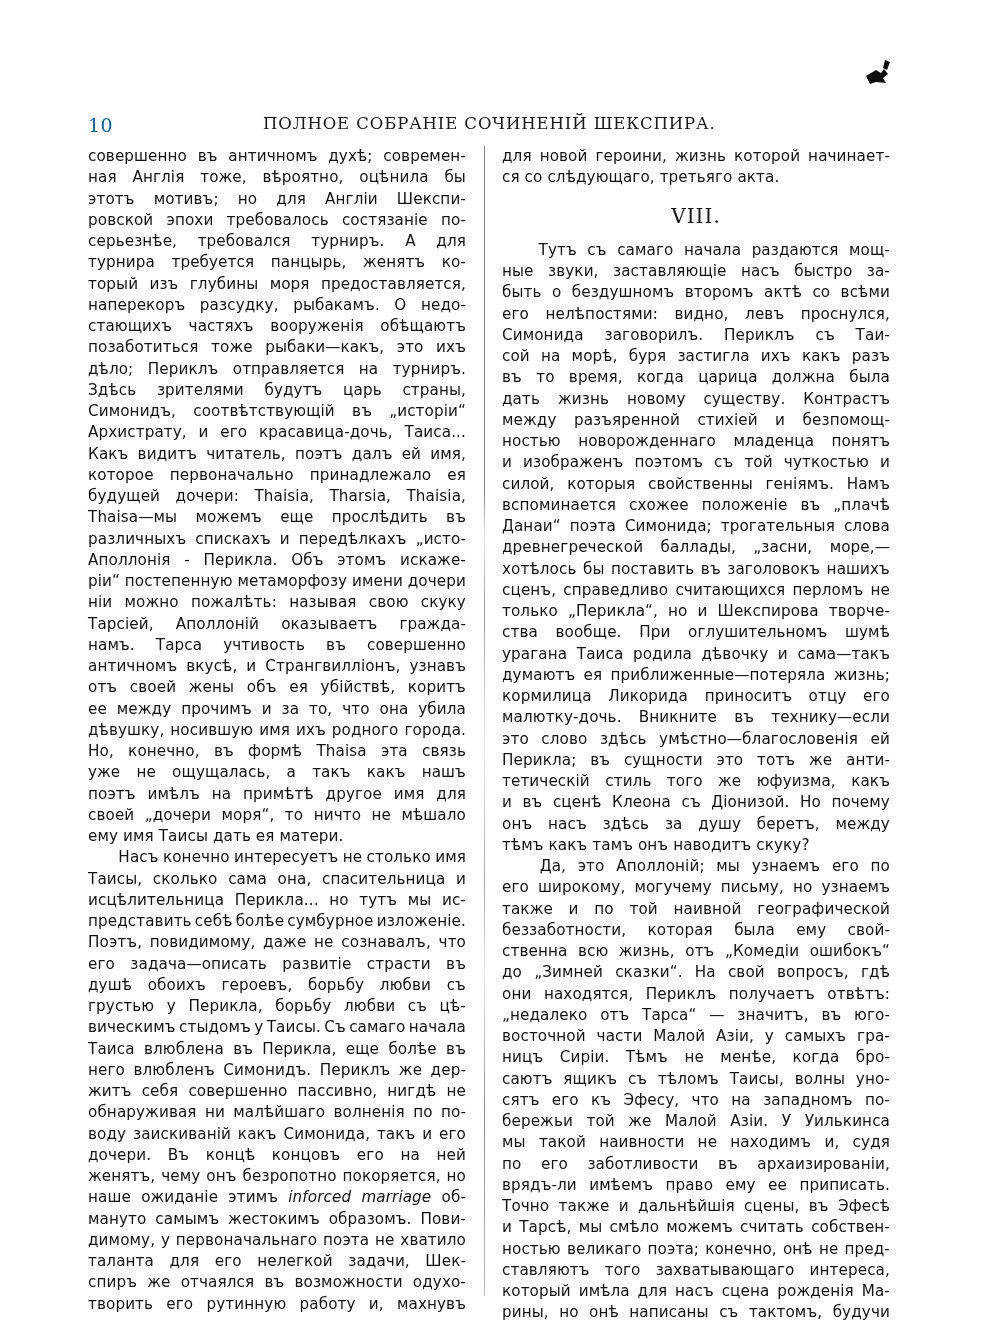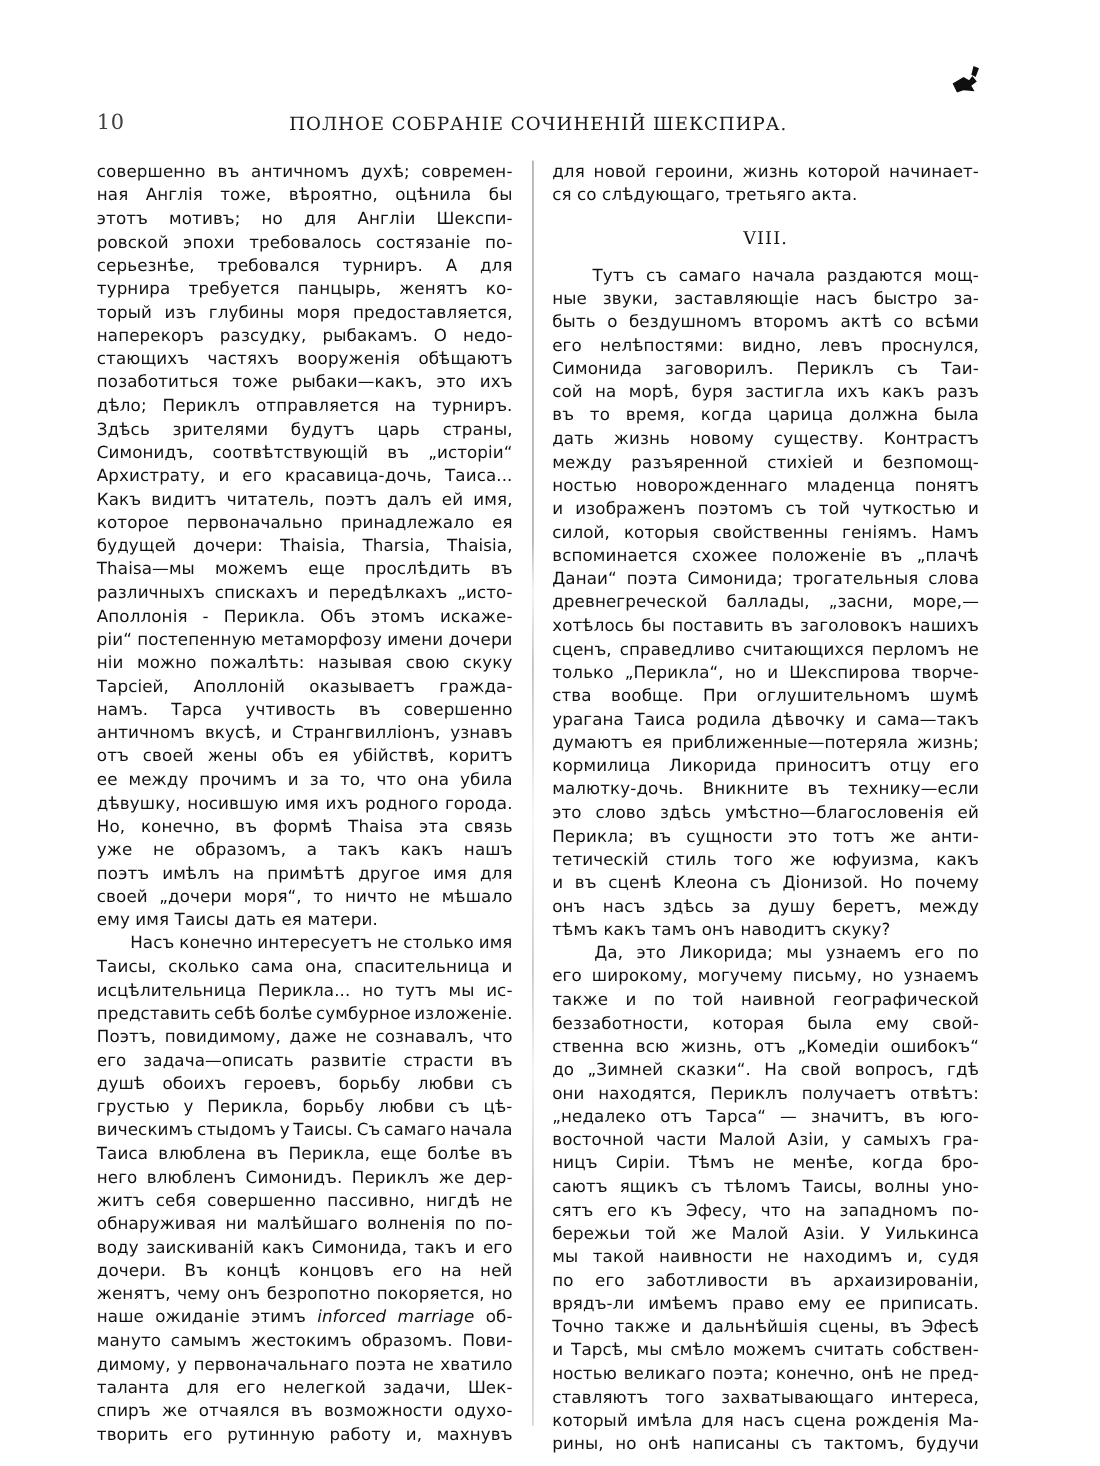--- a/index.html
+++ b/index.html
@@ -28,30 +28,30 @@
   .running-head {
     position: absolute;
     top: 100px;
     left: 88px;
     width: 824px;
     height: 26px;
   }
   .folio {
     position: absolute;
     left: 0;
-    top: 0;
+    top: 14px;
     font-family: "DejaVu Serif", serif;
     font-size: 19px;
     letter-spacing: 0.5px;
-    color: #404040;
+    color: #0369a1;
   }
   .head-title {
     position: absolute;
     left: 175px;
-    top: 3px;
+    top: 14px;
     font-family: "DejaVu Serif", serif;
     font-size: 16.5px;
     letter-spacing: 0.9px;
     color: #1a1a1a;
     white-space: nowrap;
   }
 
   
   .ink-blot {
     position: absolute;
@@ -104,21 +104,21 @@
     display: flex;
     justify-content: space-between;
     white-space: pre;
   }
   .line.just > span { white-space: pre; }
 
   .section-head {
     display: block;
     text-align: center;
     font-family: "DejaVu Serif", serif;
-    font-size: 16px;
+    font-size: 20px;
     letter-spacing: 1px;
     line-height: 21.25px;
     margin-top: 17px;
     margin-bottom: 13px;
   }
 
   .ital { font-style: italic; }
 </style>
 </head>
 <body>
@@ -160,21 +160,21 @@
       <span class="line just"><span>Аполлонія</span><span>-</span><span>Перикла.</span><span>Объ</span><span>этомъ</span><span>искаже-</span></span>
       <span class="line just"><span>ріи“</span><span>постепенную</span><span>метаморфозу</span><span>имени</span><span>дочери</span></span>
       <span class="line just"><span>ніи</span><span>можно</span><span>пожалѣть:</span><span>называя</span><span>свою</span><span>скуку</span></span>
       <span class="line just"><span>Тарсіей,</span><span>Аполлоній</span><span>оказываетъ</span><span>гражда-</span></span>
       <span class="line just"><span>намъ.</span><span>Тарса</span><span>учтивость</span><span>въ</span><span>совершенно</span></span>
       <span class="line just"><span>античномъ</span><span>вкусѣ,</span><span>и</span><span>Странгвилліонъ,</span><span>узнавъ</span></span>
       <span class="line just"><span>отъ</span><span>своей</span><span>жены</span><span>объ</span><span>ея</span><span>убійствѣ,</span><span>коритъ</span></span>
       <span class="line just"><span>ее</span><span>между</span><span>прочимъ</span><span>и</span><span>за</span><span>то,</span><span>что</span><span>она</span><span>убила</span></span>
       <span class="line just"><span>дѣвушку,</span><span>носившую</span><span>имя</span><span>ихъ</span><span>родного</span><span>города.</span></span>
       <span class="line just"><span>Но,</span><span>конечно,</span><span>въ</span><span>формѣ</span><span>Thaisa</span><span>эта</span><span>связь</span></span>
-      <span class="line just"><span>уже</span><span>не</span><span>образомъ,</span><span>а</span><span>такъ</span><span>какъ</span><span>нашъ</span></span>
+      <span class="line just"><span>уже</span><span>не</span><span>ощущалась,</span><span>а</span><span>такъ</span><span>какъ</span><span>нашъ</span></span>
       <span class="line just"><span>поэтъ</span><span>имѣлъ</span><span>на</span><span>примѣтѣ</span><span>другое</span><span>имя</span><span>для</span></span>
       <span class="line just"><span>своей</span><span>„дочери</span><span>моря“,</span><span>то</span><span>ничто</span><span>не</span><span>мѣшало</span></span>
       <span class="line">ему имя Таисы дать ея матери.</span>
       <span class="line just"><span style="width: 26px; flex: 0 0 26px;"></span><span>Насъ</span><span>конечно</span><span>интересуетъ</span><span>не</span><span>столько</span><span>имя</span></span>
       <span class="line just"><span>Таисы,</span><span>сколько</span><span>сама</span><span>она,</span><span>спасительница</span><span>и</span></span>
       <span class="line just"><span>исцѣлительница</span><span>Перикла...</span><span>но</span><span>тутъ</span><span>мы</span><span>ис-</span></span>
       <span class="line just"><span>представить</span><span>себѣ</span><span>болѣе</span><span>сумбурное</span><span>изложеніе.</span></span>
       <span class="line just"><span>Поэтъ,</span><span>повидимому,</span><span>даже</span><span>не</span><span>сознавалъ,</span><span>что</span></span>
       <span class="line just"><span>его</span><span>задача—описать</span><span>развитіе</span><span>страсти</span><span>въ</span></span>
       <span class="line just"><span>душѣ</span><span>обоихъ</span><span>героевъ,</span><span>борьбу</span><span>любви</span><span>съ</span></span>
@@ -221,21 +221,21 @@
       <span class="line just"><span>урагана</span><span>Таиса</span><span>родила</span><span>дѣвочку</span><span>и</span><span>сама—такъ</span></span>
       <span class="line just"><span>думаютъ</span><span>ея</span><span>приближенные—потеряла</span><span>жизнь;</span></span>
       <span class="line just"><span>кормилица</span><span>Ликорида</span><span>приноситъ</span><span>отцу</span><span>его</span></span>
       <span class="line just"><span>малютку-дочь.</span><span>Вникните</span><span>въ</span><span>технику—если</span></span>
       <span class="line just"><span>это</span><span>слово</span><span>здѣсь</span><span>умѣстно—благословенія</span><span>ей</span></span>
       <span class="line just"><span>Перикла;</span><span>въ</span><span>сущности</span><span>это</span><span>тотъ</span><span>же</span><span>анти-</span></span>
       <span class="line just"><span>тетическій</span><span>стиль</span><span>того</span><span>же</span><span>юфуизма,</span><span>какъ</span></span>
       <span class="line just"><span>и</span><span>въ</span><span>сценѣ</span><span>Клеона</span><span>съ</span><span>Діонизой.</span><span>Но</span><span>почему</span></span>
       <span class="line just"><span>онъ</span><span>насъ</span><span>здѣсь</span><span>за</span><span>душу</span><span>беретъ,</span><span>между</span></span>
       <span class="line">тѣмъ какъ тамъ онъ наводитъ скуку?</span>
-      <span class="line just"><span style="width: 26px; flex: 0 0 26px;"></span><span>Да,</span><span>это</span><span>Ликорида;</span><span>мы</span><span>узнаемъ</span><span>его</span><span>по</span></span>
+      <span class="line just"><span style="width: 26px; flex: 0 0 26px;"></span><span>Да,</span><span>это</span><span>Аполлоній;</span><span>мы</span><span>узнаемъ</span><span>его</span><span>по</span></span>
       <span class="line just"><span>его</span><span>широкому,</span><span>могучему</span><span>письму,</span><span>но</span><span>узнаемъ</span></span>
       <span class="line just"><span>также</span><span>и</span><span>по</span><span>той</span><span>наивной</span><span>географической</span></span>
       <span class="line just"><span>беззаботности,</span><span>которая</span><span>была</span><span>ему</span><span>свой-</span></span>
       <span class="line just"><span>ственна</span><span>всю</span><span>жизнь,</span><span>отъ</span><span>„Комедіи</span><span>ошибокъ“</span></span>
       <span class="line just"><span>до</span><span>„Зимней</span><span>сказки“.</span><span>На</span><span>свой</span><span>вопросъ,</span><span>гдѣ</span></span>
       <span class="line just"><span>они</span><span>находятся,</span><span>Периклъ</span><span>получаетъ</span><span>отвѣтъ:</span></span>
       <span class="line just"><span>„недалеко</span><span>отъ</span><span>Тарса“</span><span>—</span><span>значитъ,</span><span>въ</span><span>юго-</span></span>
       <span class="line just"><span>восточной</span><span>части</span><span>Малой</span><span>Азіи,</span><span>у</span><span>самыхъ</span><span>гра-</span></span>
       <span class="line just"><span>ницъ</span><span>Сиріи.</span><span>Тѣмъ</span><span>не</span><span>менѣе,</span><span>когда</span><span>бро-</span></span>
       <span class="line just"><span>саютъ</span><span>ящикъ</span><span>съ</span><span>тѣломъ</span><span>Таисы,</span><span>волны</span><span>уно-</span></span>

